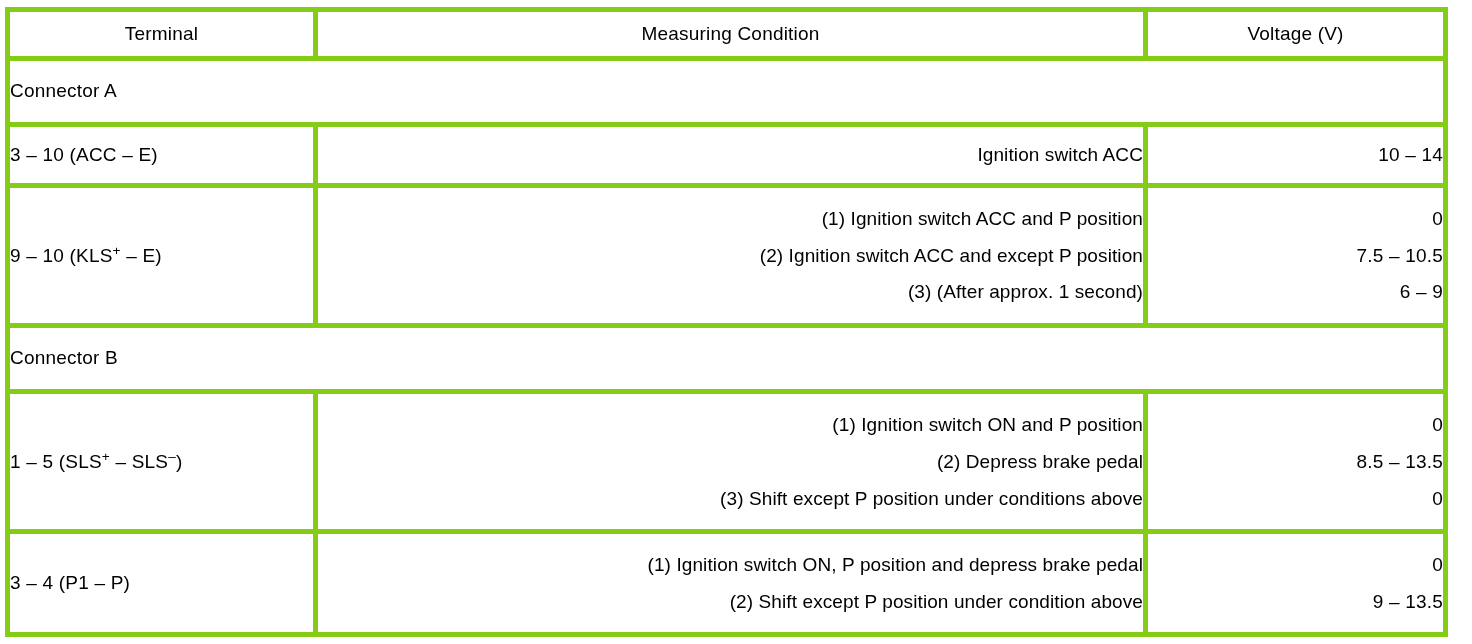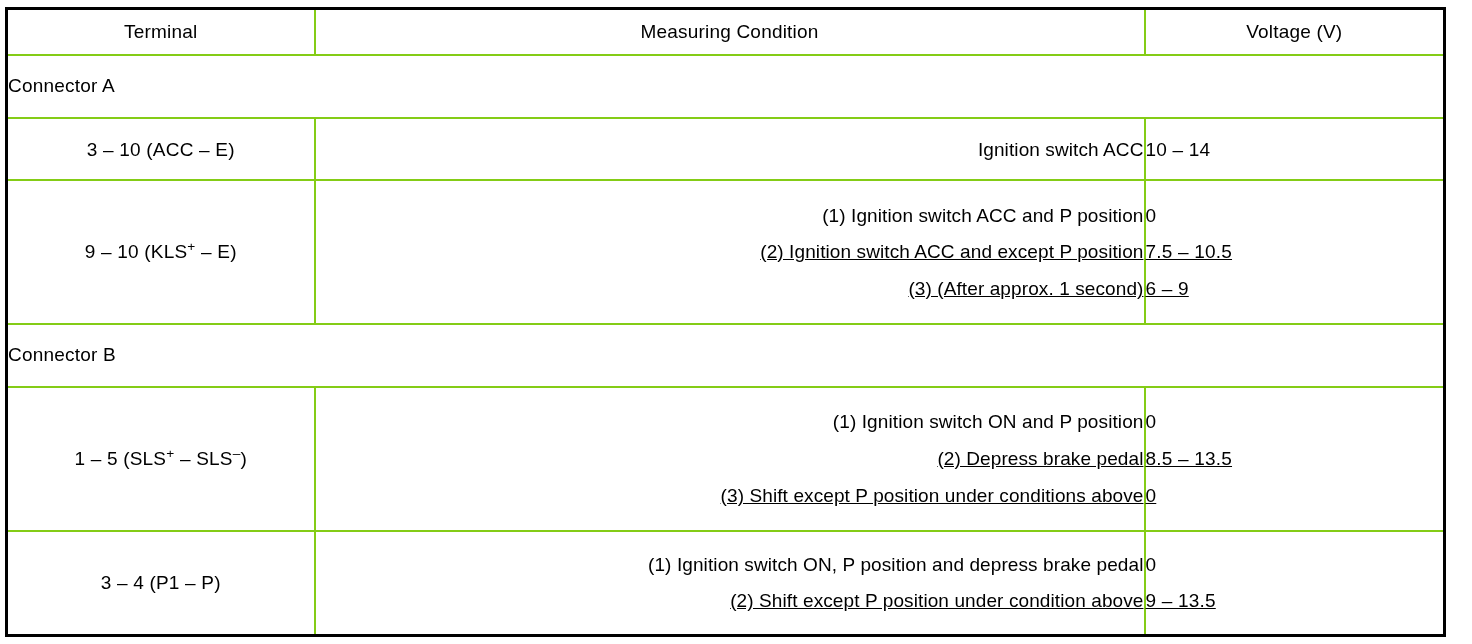--- a/index.html
+++ b/index.html
@@ -34,21 +34,21 @@
   table.spec {
     border-collapse: collapse;
     table-layout: fixed;
     width: 1438px;
     height: 630px;
     background: #ffffff;
   }
 
   table.spec td,
   table.spec th {
-    border: 2px solid #84cc16;
+    border: 5px solid #84cc16;
     background: #ffffff;
     padding: 0;
     vertical-align: middle;
     font-weight: normal;
   }
 
   
   table.spec {
     border: 3px solid #000000;
   }
@@ -69,37 +69,36 @@
     text-align: left;
     font-size: 19px;
     line-height: 1.2;
     height: 44px;
     padding-left: 10px;
     letter-spacing: 0.2px;
     margin-top: 16px;
   }
 
   .term-cell {
-    text-align: center;
     font-size: 19px;
     line-height: 1.25;
     letter-spacing: 0.2px;
     white-space: nowrap;
   }
 
   .cond-cell {
     text-align: right;
     font-size: 19px;
     line-height: 1.25;
     padding-left: 12px;
     letter-spacing: 0.1px;
   }
 
   .volt-cell {
-    text-align: left;
+    text-align: right;
     font-size: 19px;
     line-height: 1.25;
     letter-spacing: 0.2px;
     white-space: nowrap;
   }
 
   .cond-list,
   .volt-list {
     display: block;
   }
@@ -107,21 +106,20 @@
   .cond-list .ln,
   .volt-list .ln {
     display: block;
     white-space: nowrap;
   }
 
   
   .cond-list .ln + .ln,
   .volt-list .ln + .ln {
     margin-top: 13px;
-    text-decoration: underline;
   }
 
   .r-single { height: 45px; }
   .r-triple { height: 104px; }
   .r-double { height: 76px; padding-left: 13px; }
   .r-double-last { height: 79px; }
 
   sup.sgn {
     font-size: 0.72em;
     vertical-align: super;

